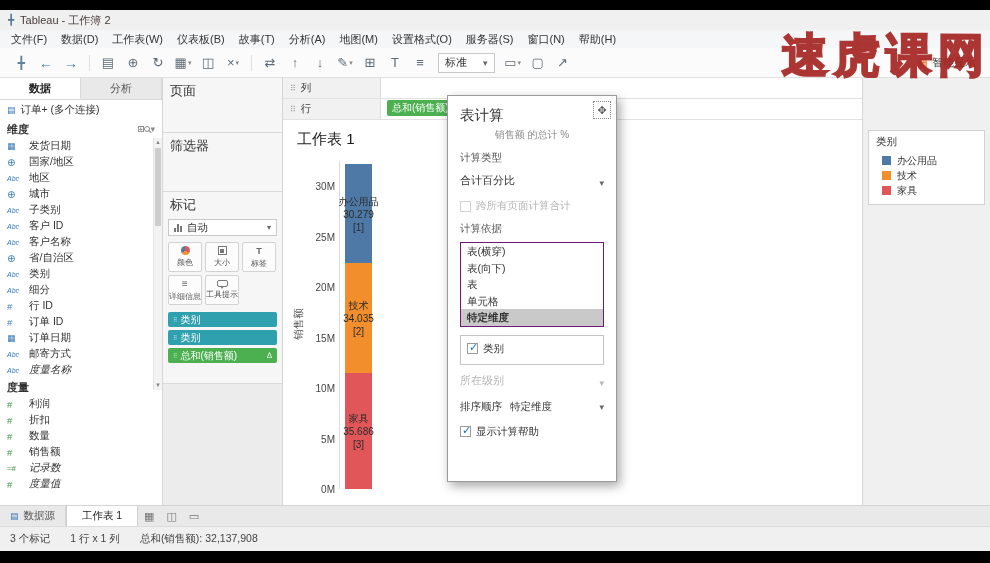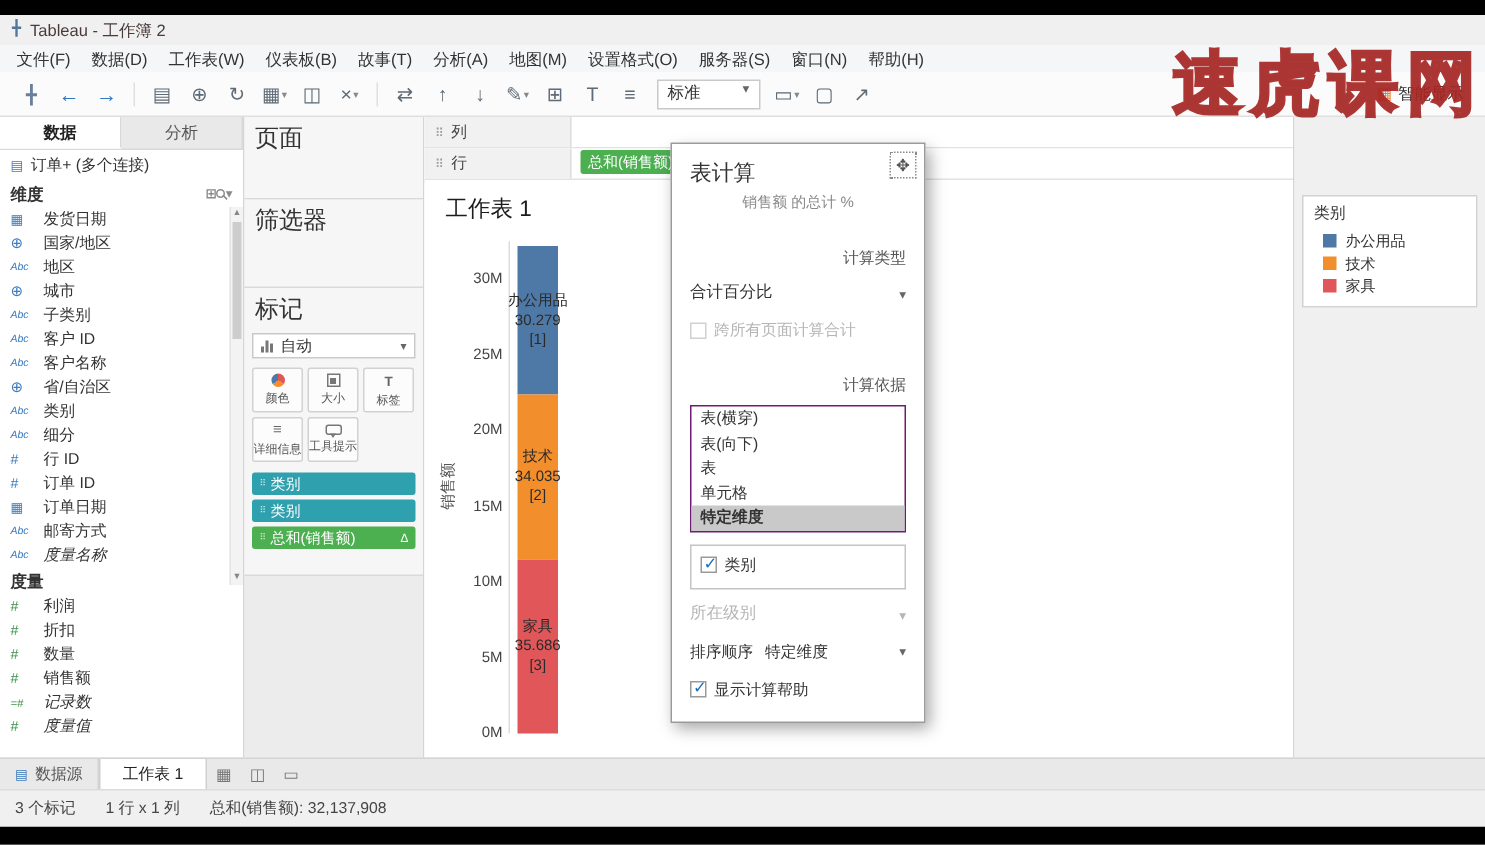--- a/index.html
+++ b/index.html
@@ -21,21 +21,21 @@
 
   .menubar { height:18px; background:#f5f6f7; display:flex; align-items:center; padding:0 4px; }
   .menubar span { padding:0 7px; font-size:11px; color:#333; cursor:default; }
 
   .toolbar { height:30px; background:#fbfbfb; border-bottom:1px solid #dfdfdf; display:flex; align-items:center; padding:0 10px; gap:3px; }
   .tbtn { min-width:22px; height:22px; display:inline-flex; align-items:center; justify-content:center; color:#5f6b76; font-size:13px; }
   .tbtn.blue { color:#2f78c2; font-size:14px; }
   .tbtn.logo { color:#68809c; font-size:12px; }
   .tbtn i { font-style:normal; font-size:7px; color:#888; margin-left:1px; }
   .tsep { width:1px; height:16px; background:#e0e0e0; margin:0 4px; }
-  .tselect { display:inline-flex; align-items:flex-start; gap:28px; border:1px solid #c9c9c9; background:#fff; height:20px; padding:0 6px; font-size:11px; color:#333; margin:0 4px; }
+  .tselect { display:inline-flex; align-items:center; gap:16px; border:1px solid #c9c9c9; background:#fff; height:20px; padding:0 6px; font-size:11px; color:#333; margin:0 4px; }
   .tselect .caret { color:#666; font-size:9px; }
   .showme { margin-left:auto; display:inline-flex; align-items:center; gap:4px; font-size:11px; color:#333; padding-right:4px; }
   .showme-ic { color:#e8762c; font-size:11px; }
 
   
   .main { position:absolute; left:0; top:68px; width:990px; height:427px; background:#ececec; }
 
   
   .datapane { position:absolute; left:0; top:0; width:163px; height:427px; background:#fff; border-right:1px solid #d5d5d5; }
   .dp-tabs { display:flex; height:22px; background:#e9e9e9; border-bottom:1px solid #d9d9d9; }
@@ -58,21 +58,21 @@
   .fi-eqhash::before { content:"=#"; font-size:7.5px; font-style:italic; }
   .dp-lbl.it { font-style:italic; }
   .dp-scroll { position:absolute; right:0; top:60px; width:9px; height:252px; background:#f3f3f3; border-left:1px solid #e4e4e4; }
   .sb-up,.sb-down { position:absolute; left:0; width:8px; height:9px; color:#888; font-size:6px; text-align:center; line-height:9px; }
   .sb-up { top:0; } .sb-down { bottom:0; }
   .sb-thumb { position:absolute; left:1px; top:10px; width:6px; height:78px; background:#cdcdcd; }
 
   
   .cards { position:absolute; left:163px; top:0; width:120px; height:427px; background:#ececec; border-right:1px solid #d5d5d5; }
   .card { background:#f6f6f6; border-bottom:1px solid #d9d9d9; }
-  .card-title { font-size:16px; color:#333; padding:4px 7px 2px; }
+  .card-title { font-size:13px; color:#333; padding:4px 7px 2px; }
   .card.pages { height:55px; }
   .card.filters { height:59px; }
   .card.marks { height:192px; }
   .marks-dd { display:flex; align-items:center; gap:5px; background:#fff; border:1px solid #c9c9c9; height:17px; margin:3px 5px; padding:0 5px; font-size:10.5px; color:#333; }
   .marks-dd .caret { margin-left:auto; color:#666; font-size:8px; }
   .bars-ic { display:inline-flex; gap:1px; align-items:flex-end; height:9px; }
   .bars-ic i { width:2px; background:#777; display:block; }
   .bars-ic i:nth-child(1){height:4px;} .bars-ic i:nth-child(2){height:8px;} .bars-ic i:nth-child(3){height:6px;}
   .marks-btns { display:flex; flex-wrap:wrap; gap:3px; padding:3px 5px; }
   .mbtn { width:34px; height:30px; border:1px solid #d2d2d2; background:#fcfcfc; border-radius:2px; display:flex; flex-direction:column; align-items:center; justify-content:center; gap:2px; }
@@ -114,21 +114,21 @@
   .legend-title { font-size:10.5px; color:#333; margin-bottom:4px; }
   .legend-row { display:flex; align-items:center; gap:6px; height:15px; font-size:10px; color:#333; padding-left:6px; }
   .swatch { width:9px; height:9px; flex:none; }
 
   
   .dialog { position:absolute; left:447px; top:85px; width:170px; height:387px; background:#fff; border:1px solid #9a9a9a;
     box-shadow:3px 4px 10px rgba(0,0,0,0.35); padding:10px 12px; z-index:50; }
   .dlg-move { position:absolute; right:5px; top:5px; width:18px; height:18px; border:1px dotted #8a8a8a; display:flex; align-items:center; justify-content:center; color:#555; font-size:11px; }
   .dlg-title { font-size:14.5px; color:#333; }
   .dlg-sub { font-size:10px; color:#8a8a8a; margin-top:3px;text-align:center; }
-  .dlg-label { font-size:10.5px; color:#555; margin-top:23px;text-align:right; }
+  .dlg-label { font-size:10.5px; color:#555; margin-top:9px; }
   .dlg-select { display:flex; align-items:flex-end; margin-top:8px; font-size:11px; color:#333; }
   .dlg-select .caret, .dlg-row .caret { margin-left:auto; color:#666; font-size:9px; }
   .dlg-select.disabled span, .dlg-select.disabled .caret { color:#b5b5b5; }
   .dlg-check { display:flex; align-items:center; gap:5px; margin-top:11px; font-size:10.5px; color:#333; }
   .dlg-check.disabled { color:#b5b5b5; }
   .cb { width:11px; height:11px; border:1px solid #9a9a9a; background:#fff; position:relative; flex:none; }
   .cb.dis { border-color:#d0d0d0; }
   .cb.checked::after { content:"✓"; position:absolute; left:1px; top:-3px; font-size:11px; font-weight:bold; color:#1d6fba; }
   .listbox { border:1px solid #701a75; margin-top:6px; background:#fff; }
   .listbox .opt { height:16.5px; line-height:16.5px; padding:0 6px; font-size:10.5px; color:#333; }

